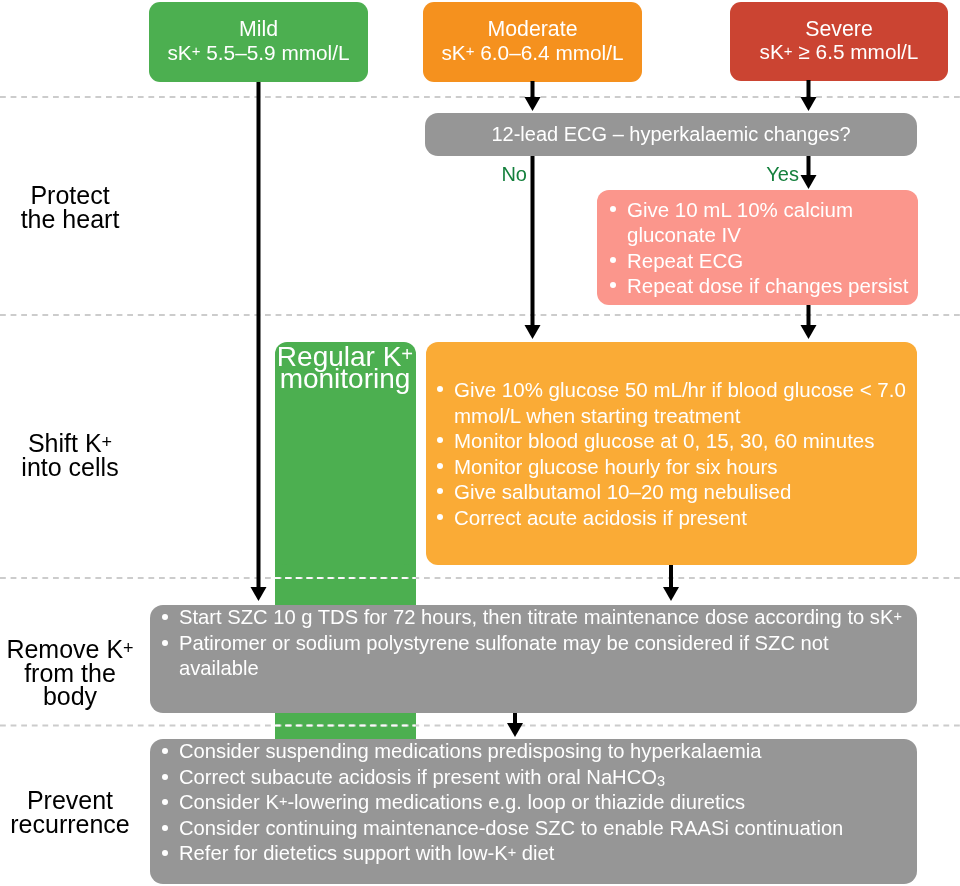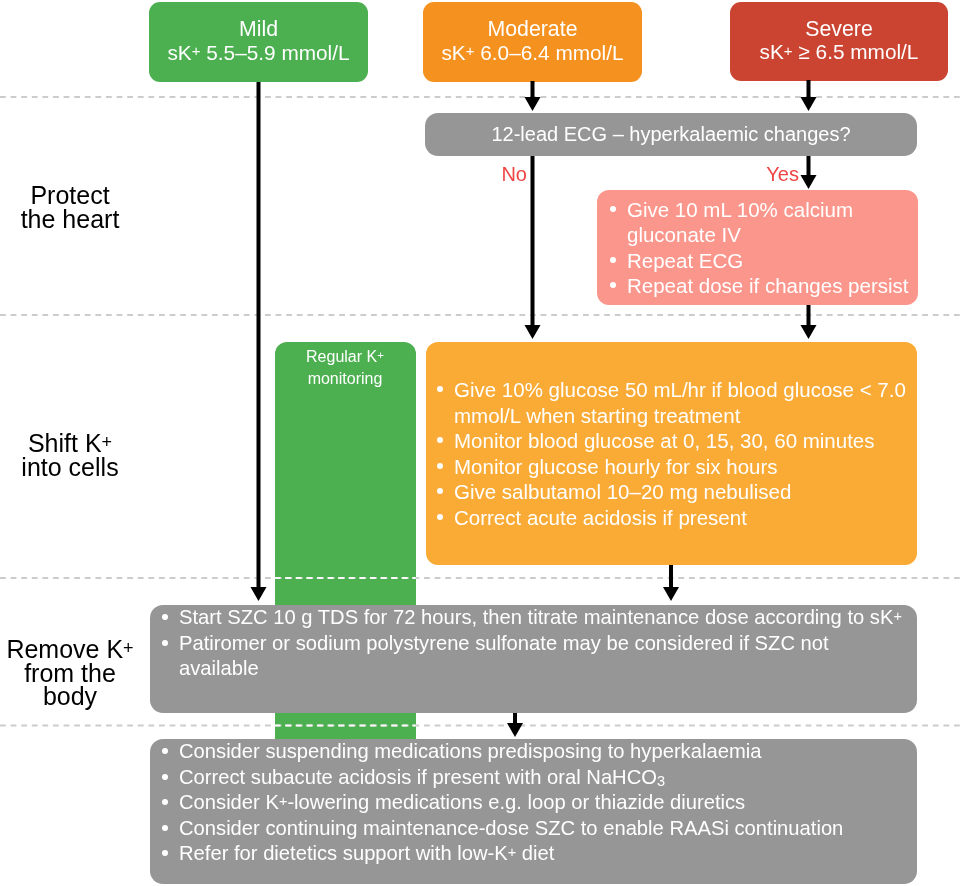--- a/index.html
+++ b/index.html
@@ -27,24 +27,24 @@
   .sev .sev-s{font-size:20.8px;line-height:23.5px;margin-top:-0.5px;}
   .mild{background:#4CAF50;align-items:center;}
   .moderate{background:#F5911E;}
   .severe{background:#CB4432;}
 
   .rowlabel{font-size:25px;line-height:23.5px;}
 
   .ecg{background:#969696;border-radius:13px;display:flex;align-items:center;
        justify-content:center;font-size:20px;}
 
-  .branchlabel{position:absolute;font-size:20px;color:#ef4444;line-height:20px;}
+  .branchlabel{position:absolute;font-size:20px;color:#15803d;line-height:20px;}
 
   .pink{background:#FB968C;border-radius:12px;font-size:20.5px;display:flex;align-items:center;padding-left:13px;padding-right:6px;}
-  .greenbox{background:#4CAF50;border-radius:12px;font-size:16px;text-align:center;line-height:22.3px;padding-top:4px;}
+  .greenbox{background:#4CAF50;border-radius:12px;font-size:28px;text-align:center;line-height:22.3px;padding-top:4px;}
   .orangebox{background:#FAAB36;border-radius:12px;font-size:20.5px;display:flex;align-items:center;padding-left:11px;padding-right:10px;}
   .greybox{background:#969696;border-radius:13px;font-size:20.2px;display:flex;padding-left:12px;padding-right:14px;}
 
   ul.b{line-height:25.5px;}
 </style>
 </head>
 <body>
 
 <div id="stage">
 
@@ -84,20 +84,24 @@
     <div>Protect</div>
     <div>the heart</div>
   </div>
   <div class="rowlabel" style="left:0;top:432px;width:140px;">
     <div>Shift K<sup>+</sup></div>
     <div>into cells</div>
   </div>
   <div class="rowlabel" style="left:0;top:638px;width:140px;">
     <div>Remove K<sup>+</sup></div>
     <div>from the body</div>
+  </div>
+  <div class="rowlabel" style="left:0;top:789px;width:140px;">
+    <div>Prevent</div>
+    <div>recurrence</div>
   </div>
 
   <div class="box ecg" style="left:425px;top:113px;width:492px;height:43px;">
     <span>12-lead ECG – hyperkalaemic changes?</span>
   </div>
 
   <div class="branchlabel" style="left:476px;top:164px;width:51px;text-align:right;">No</div>
   <div class="branchlabel" style="left:742px;top:164px;width:57px;text-align:right;">Yes</div>
 
   <div class="box pink" style="left:597px;top:190px;width:321px;height:115px;">

